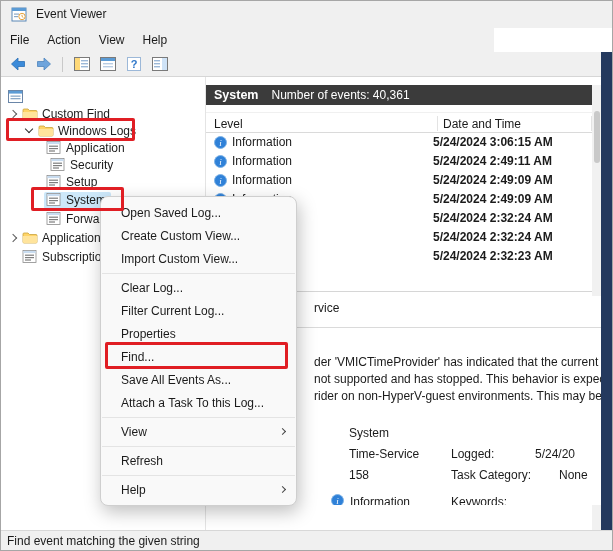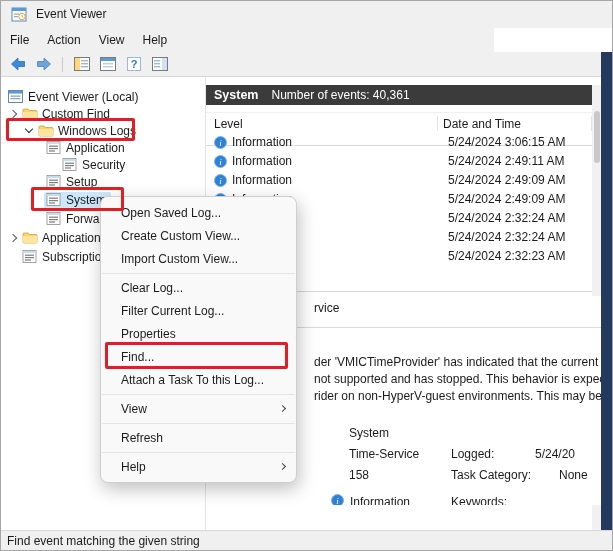--- a/index.html
+++ b/index.html
@@ -32,35 +32,35 @@
     border-right:1.3px solid #2b2b2b; border-bottom:1.3px solid #2b2b2b; transform:rotate(45deg); }
   .selwrap { display:flex; align-items:center; padding:1px 5px 2px 2px; border-radius:2px; }
   .tree-row.selected .selwrap { background: var(--sel, #cde8fa); }
   .ticon { width:16px; height:14px; display:flex; align-items:center; flex:none; }
   .tlabel { margin-left:4px; white-space:nowrap; }
 
   .eventspanel { position:absolute; left:206px; top:0; width:407px; height:453px; }
   .band { position:absolute; left:0; top:8px; width:407px; height:20px; background:var(--band,#3b3b3b);
     color:#fff; display:flex; align-items:center; gap:13px; padding-left:8px; }
   .bname { font-weight:bold; font-size:12.5px; }
-  .listheader { position:absolute; left:0; top:35px; width:386px; height:34px; background:#fff;
+  .listheader { position:absolute; left:0; top:35px; width:386px; height:21px; background:#fff;
     border-bottom:1px solid #dadada; border-top:1px solid #f0f0f0; }
   .col-level { position:absolute; left:8px; top:4px; }
   .col-date  { position:absolute; left:237px; top:4px; }
   .vsep { position:absolute; top:3px; width:1px; height:15px; background:#e3e3e3; }
   .v1 { left:231px; } .v2 { left:385px; }
   .rows { position:absolute; left:0; top:56px; width:386px; }
   .erow { position:relative; height:19px; width:386px; }
   .iicon { width:13px; height:13px; border-radius:50%; background:var(--info,#2f81d8);
     border:1px solid #7fb3e6; color:#fff; display:inline-flex; align-items:center; justify-content:center;
     font-size:9px; font-style:italic; font-family:"Liberation Serif","DejaVu Serif",serif; }
   .iicon::after { content:"i"; }
   .erow .iicon { position:absolute; left:8px; top:3px; }
   .erow .lvl { position:absolute; left:26px; top:2px; }
-  .erow .dt  { position:absolute; left:242px; top:2px; }
+  .erow .dt  { position:absolute; left:227px; top:2px;font-weight:bold; }
   .vscroll { position:absolute; left:386px; top:8px; width:10px; height:445px; background:#f1f1f1; }
   .vthumb { position:absolute; left:2px; top:26px; width:6px; height:52px; background:#c9c9c9; border-radius:3px; }
   .split { position:absolute; left:0; top:214px; width:386px; height:1px; background:#d6d6d6; }
   .detail { position:absolute; left:13px; top:219px; width:386px; height:209px; background:#fff; overflow:hidden; }
   .d-title { position:absolute; left:95px; top:5px; white-space:nowrap; }
   .d-tabline { position:absolute; left:0; top:31px; width:386px; height:1px; background:#dadada; }
   .d-desc { position:absolute; left:95px; top:58px; line-height:17px; }
   .desc-line { white-space:nowrap; }
   .fv, .fl { position:absolute; white-space:nowrap; }
   .f-logname { left:130px; top:130px; }
@@ -183,21 +183,20 @@
         <div class="tree-row" style="top: 11px; padding-left: 6px;">
           <span class="selwrap">
             <span class="ticon">
               <svg width="15" height="13" viewBox="0 0 15 13">
                 <rect x="0.5" y="0.5" width="14" height="12" fill="#fff" stroke="#6a86a8"></rect>
                 <rect x="1" y="1" width="13" height="2.6" fill="#5b9bd5"></rect>
                 <rect x="2.5" y="5.5" width="10" height="1.3" fill="#8aa8c8"></rect>
                 <rect x="2.5" y="8" width="10" height="1.3" fill="#8aa8c8"></rect>
               </svg>
             </span>
-            <span class="tlabel">Event Viewer (Local)</span>
           </span>
         </div>
         <div class="tree-row" style="top: 28px; padding-left: 6px;">
           <span class="chev col"></span>
           <span class="selwrap">
             <span class="ticon">
               <svg width="16" height="13" viewBox="0 0 16 13">
                 <path d="M1 3 Q1 2 2 2 L6 2 L7.5 3.5 L14 3.5 Q15 3.5 15 4.5 L15 11 Q15 12 14 12 L2 12 Q1 12 1 11 Z" fill="#ffd467" stroke="#c9a23d" stroke-width="0.8"></path>
                 <path d="M1 5 L15 5 L15 11 Q15 12 14 12 L2 12 Q1 12 1 11 Z" fill="#ffe49c"></path>
               </svg>
@@ -224,21 +223,21 @@
                 <rect x="1" y="0.5" width="13" height="12" fill="#fff" stroke="#8a8a8a" stroke-width="0.8"></rect>
                 <rect x="1.4" y="0.9" width="12.2" height="2.2" fill="#c8dcf0"></rect>
                 <rect x="3" y="4.6" width="9" height="1.2" fill="#7d7d7d"></rect>
                 <rect x="3" y="7" width="9" height="1.2" fill="#7d7d7d"></rect>
                 <rect x="3" y="9.4" width="6" height="1.2" fill="#7d7d7d"></rect>
               </svg>
             </span>
             <span class="tlabel">Application</span>
           </span>
         </div>
-        <div class="tree-row" style="top: 79px; padding-left: 60px;">
+        <div class="tree-row" style="top: 79px; padding-left: 48px;">
           <span class="selwrap">
             <span class="ticon">
               <svg width="15" height="13" viewBox="0 0 15 13">
                 <rect x="1" y="0.5" width="13" height="12" fill="#fff" stroke="#8a8a8a" stroke-width="0.8"></rect>
                 <rect x="1.4" y="0.9" width="12.2" height="2.2" fill="#c8dcf0"></rect>
                 <rect x="3" y="4.6" width="9" height="1.2" fill="#7d7d7d"></rect>
                 <rect x="3" y="7" width="9" height="1.2" fill="#7d7d7d"></rect>
                 <rect x="3" y="9.4" width="6" height="1.2" fill="#7d7d7d"></rect>
               </svg>
             </span>
@@ -401,20 +400,23 @@
       <div class="mi">
         <span>Filter Current Log...</span>
       </div>
       <div class="mi">
         <span>Properties</span>
       </div>
       <div class="mi">
         <span>Find...</span>
       </div>
       <div class="mi">
+        <span>Save All Events As...</span>
+      </div>
+      <div class="mi">
         <span>Attach a Task To this Log...</span>
       </div>
       <div class="msep"></div>
       <div class="mi">
         <span>View</span>
         <span class="subchev"></span>
       </div>
       <div class="msep"></div>
       <div class="mi">
         <span>Refresh</span>

